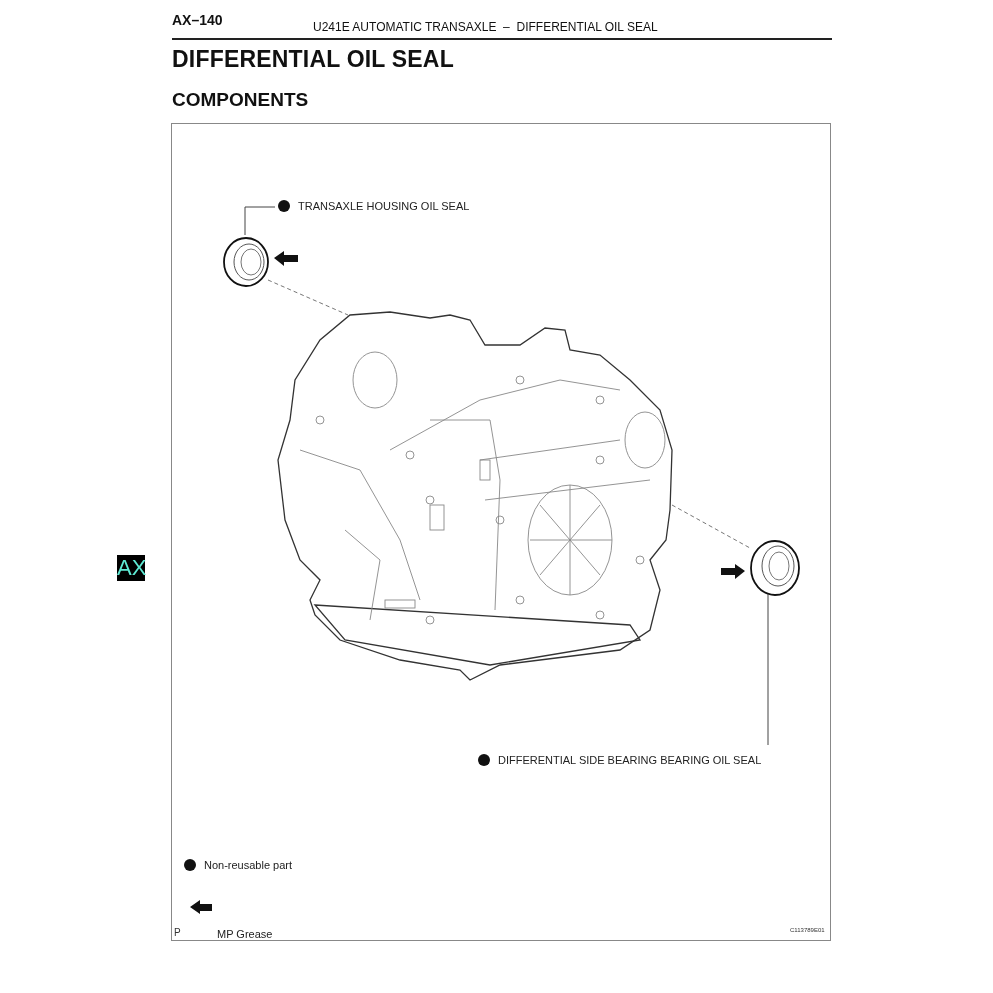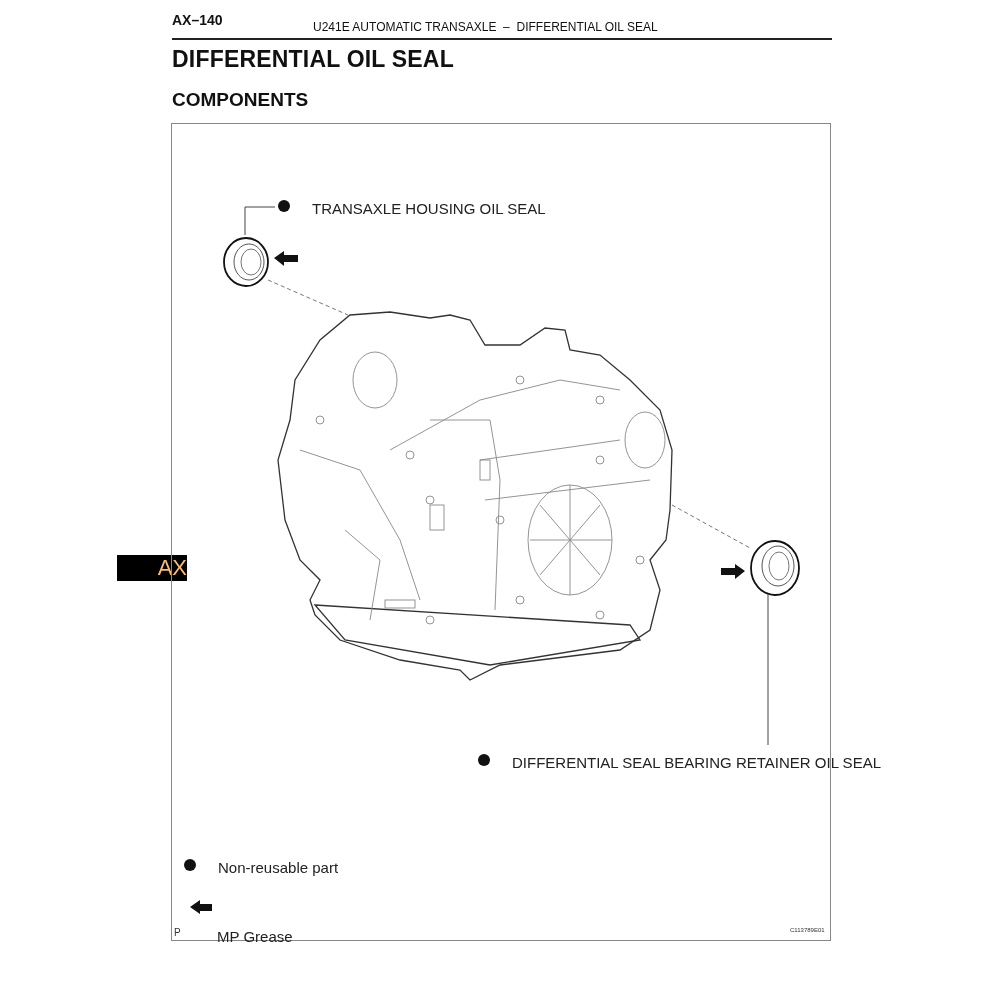--- a/index.html
+++ b/index.html
@@ -5,22 +5,22 @@
   html, body { margin:0; padding:0; background:#fff; }
   body { width:993px; height:993px; position:relative; overflow:hidden; font-family:"Liberation Sans", sans-serif; color:#111; }
   .abs { position:absolute; }
   .page-num { left:172px; top:12px; font-size:14px; font-weight:bold; }
   .running-head { left:313px; top:20px; font-size:12px; }
   .running-head b { font-weight:normal; }
   .rule { left:172px; top:38px; width:660px; height:2px; background:#222; }
   .title { left:172px; top:46px; font-size:23px; font-weight:bold; letter-spacing:0.2px; }
   .subtitle { left:172px; top:89px; font-size:19px; font-weight:bold; }
   .frame { left:171px; top:123px; width:660px; height:818px; border:1.5px solid #888; box-sizing:border-box; }
-  .side-tab { left:117px; top:555px; width:70px; height:26px; background:#000; color:#fdba74; font-size:22px; text-align:right; line-height:26px; }
-  .label { font-size:15px; color:#222; display:flex; align-items:flex-start; gap:22px; white-space:nowrap; }
+  .side-tab { left:117px; top:555px; width:28px; height:26px; background:#000; color:#5eead4; font-size:22px; text-align:right; line-height:26px; }
+  .label { font-size:11px; color:#222; display:flex; align-items:flex-start; gap:8px; white-space:nowrap; }
   .dot { width:12px; height:12px; border-radius:50%; background:#111; display:inline-block; }
   .code { left:790px; top:927px; font-size:6px; color:#333; }
   .p-mark { left:174px; top:927px; font-size:10px; color:#333; }
   svg.drawing { position:absolute; left:0; top:0; }
 </style>
 </head>
 <body>
 
 <div class="abs page-num">AX–140</div>
 <div class="abs running-head">
@@ -100,21 +100,21 @@
   <polygon points="190,907 200,900 200,904 212,904 212,911 200,911 200,914" fill="#111"></polygon>
 </svg>
 
 <div class="abs label" style="left:278px; top:200px;">
   <span class="dot"></span>
   <span>TRANSAXLE HOUSING OIL SEAL</span>
 </div>
 
 <div class="abs label" style="left:478px; top:754px;">
   <span class="dot"></span>
-  <span>DIFFERENTIAL SEAL BEARING RETAINER OIL SEAL</span>
+  <span>DIFFERENTIAL SIDE BEARING BEARING OIL SEAL</span>
 </div>
 
 <div class="abs label" style="left:184px; top:859px;">
   <span class="dot"></span>
   <span>Non-reusable part</span>
 </div>
 
 <div class="abs label" style="left:217px; top:928px;">
   <span>MP Grease</span>
 </div>

